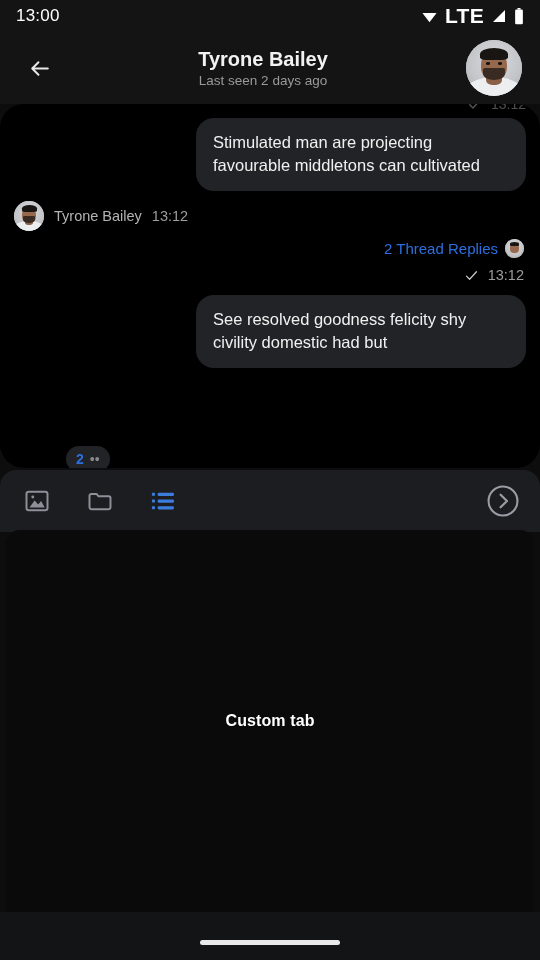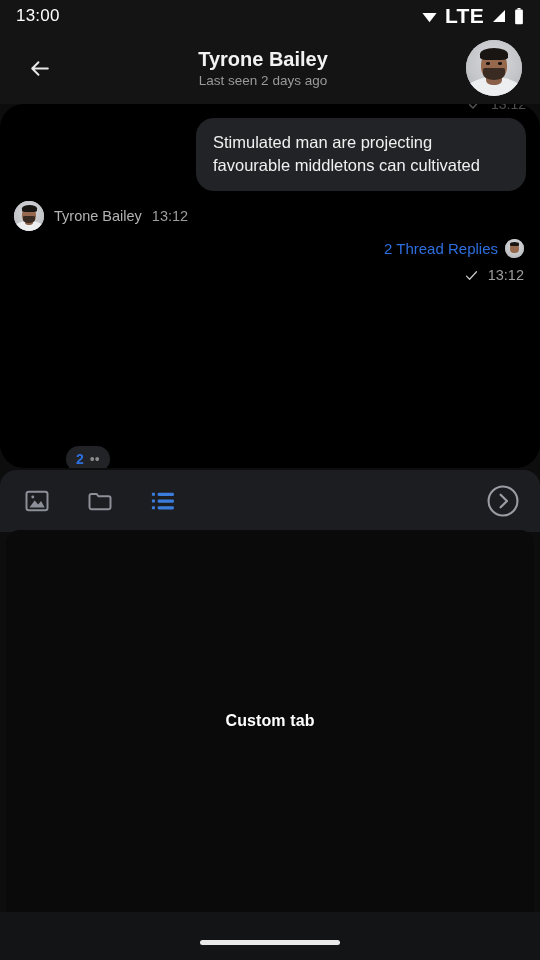--- a/index.html
+++ b/index.html
@@ -221,20 +221,23 @@
       </span>
     </div>
 
     <div class="status-row">
       <svg viewBox="0 0 24 24">
         <path d="M4 13 L9 18 L20 6" stroke="#c9c9c9" stroke-width="2" fill="none" stroke-linecap="round" stroke-linejoin="round"></path>
       </svg>
       <span class="t">13:12</span>
     </div>
 
+    <div class="row in">
+      <div class="bubble">See resolved goodness felicity shy civility domestic had but</div>
+    </div>
 
     <div class="chip-clip">
       <span class="b">2</span>
       <span class="g">••</span>
     </div>
   </div>
 
   <div class="tool-panel">
     <div class="tool-icons">
 

